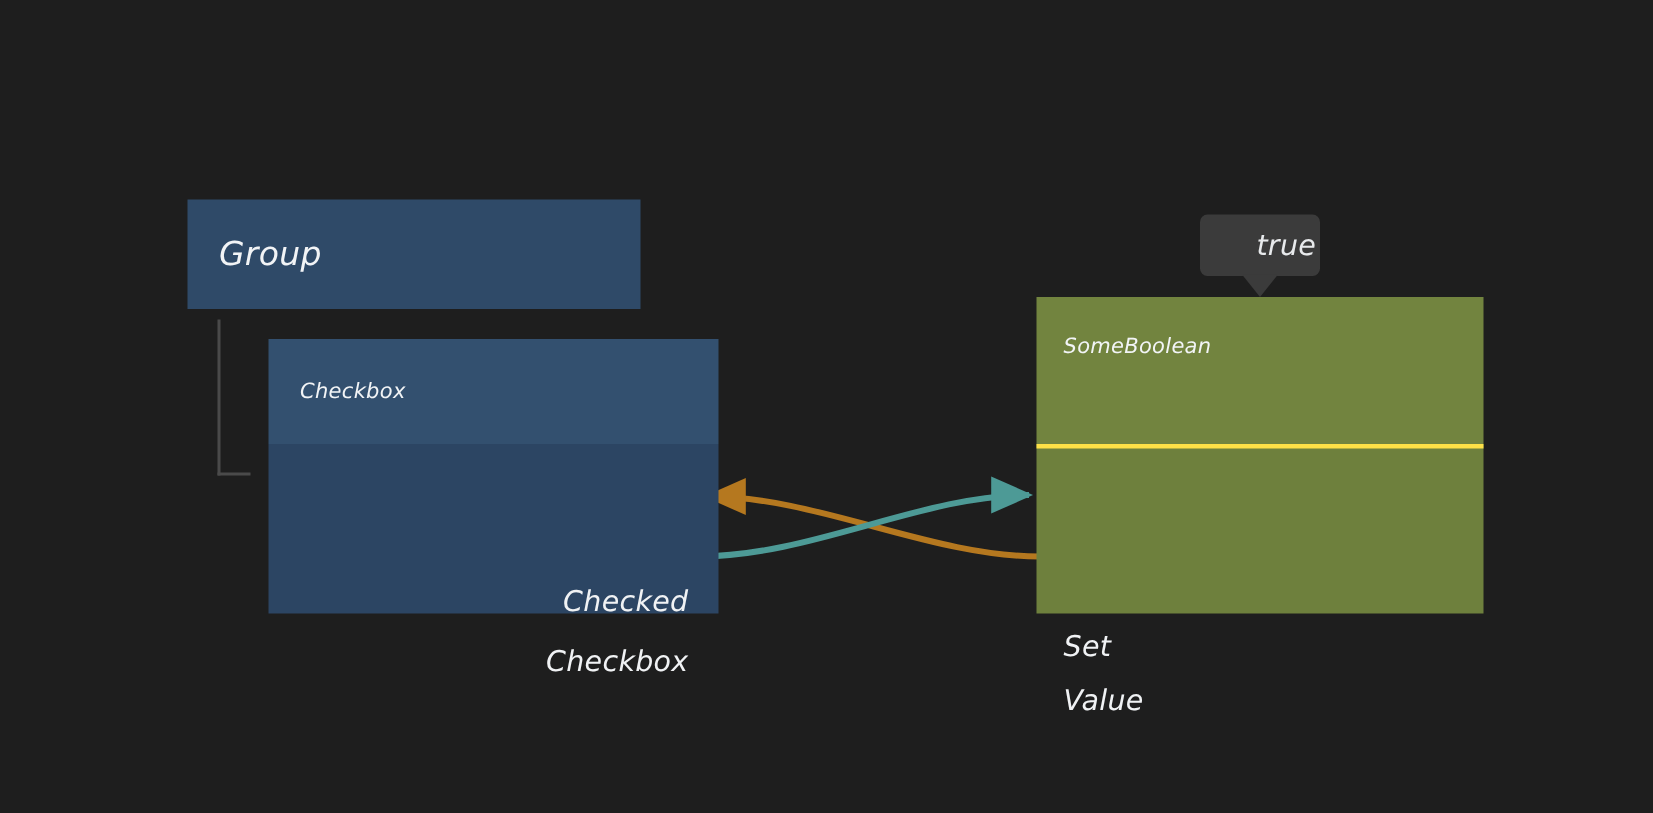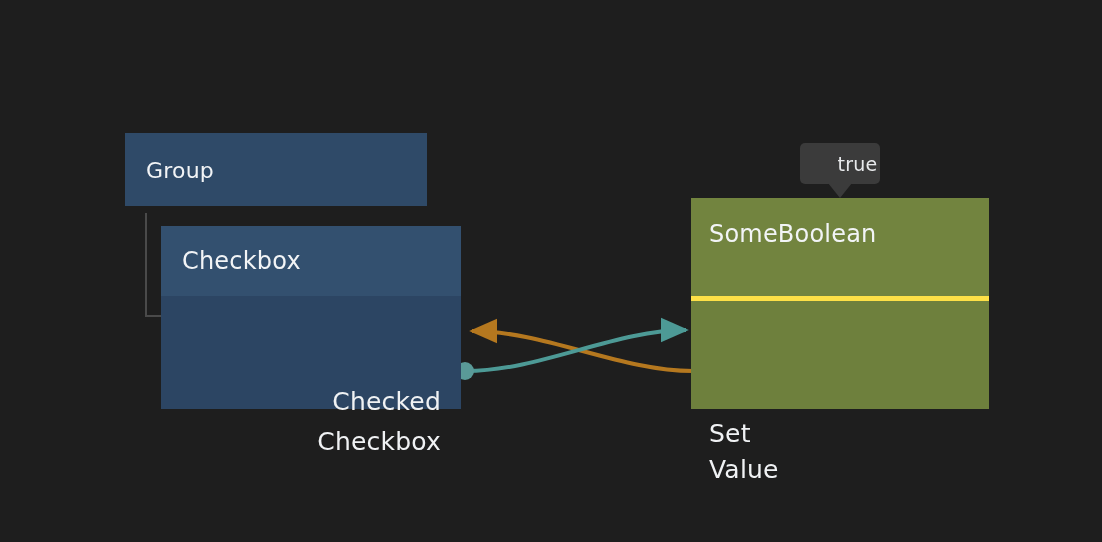--- a/index.html
+++ b/index.html
@@ -7,20 +7,21 @@
     padding: 0;
     background: #1e1e1e;
   }
   #canvas {
     position: relative;
     width: 1102px;
     height: 542px;
     background: #1e1e1e;
     overflow: hidden;
     font-family: "DejaVu Sans", "Liberation Sans", sans-serif;
+    font-style: italic;
   }
 
   
   #wires {
     position: absolute;
     left: 0;
     top: 0;
     width: 1102px;
     height: 542px;
     pointer-events: none;
@@ -62,21 +63,21 @@
     position: absolute;
     box-sizing: border-box;
   }
   .node-header {
     box-sizing: border-box;
     width: 100%;
     overflow: hidden;
   }
   .node-title {
     color: #f2f4f6;
-    font-size: 24px;
+    font-size: 14px;
     letter-spacing: 0.2px;
     white-space: nowrap;
   }
   .node-subtitle {
     font-size: 19px;
     letter-spacing: 0.2px;
     white-space: nowrap;
   }
   .node-body {
     box-sizing: border-box;
@@ -85,27 +86,27 @@
   }
   .port-row {
     position: absolute;
     height: 22px;
     display: flex;
     align-items: center;
     white-space: nowrap;
   }
   .port-label {
     color: #f0f2f4;
-    font-size: 25px;
+    font-size: 19px;
     letter-spacing: 0.2px;
   }
 
   
   #node-checkbox {
-    left: 161px;
+    left: 179px;
     top: 226px;
     width: 300px;
     height: 152px;
   }
   #node-checkbox .node-header {
     height: 70px;
     background: #33506f;
     position: relative;
   }
   #node-checkbox .node-header .node-title {
@@ -143,21 +144,21 @@
     top: 22px;
   }
   #node-variable .node-subtitle {
     color: #b9c4a3;
     display: block;
     margin-top: 2px;
   }
   #node-variable .node-body {
     height: 113px;
     background: #6e803d;
-    border-top: 5px solid #fde047;
+    border-top: 3px solid #fde047;
   }
   #node-variable .port-row {
     left: 18px;
     justify-content: flex-start;
   }
   #port-set { top: 121px; }
   #port-value { top: 157px; }
 
   
   .tooltip {

